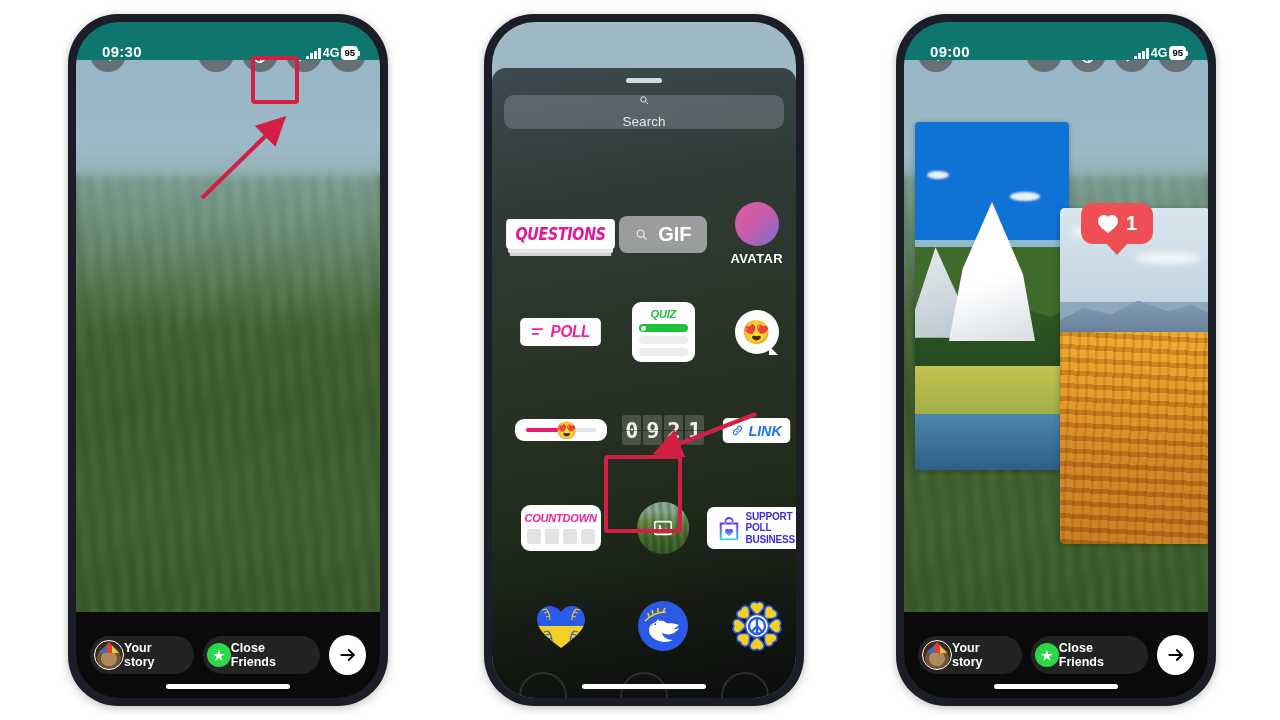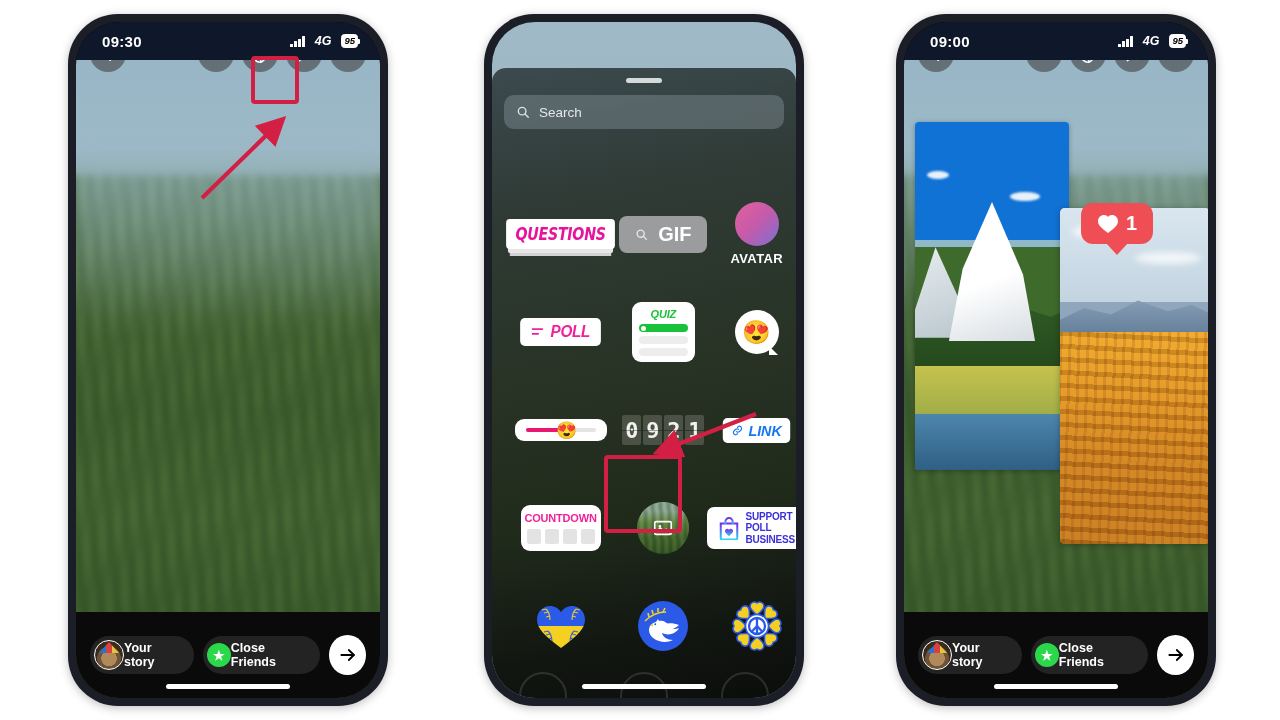--- a/index.html
+++ b/index.html
@@ -28,27 +28,27 @@
     position: relative;
     width: 100%; height: 100%;
     background: #000;
     border-radius: 43px;
     overflow: hidden;
   }
 
   
   .statusbar {
     position: absolute; top: 0; left: 0; right: 0; height: 38px;
-    display: flex; align-items: center; justify-content: space-between;
+    display: flex; align-items: flex-end; justify-content: space-between;
     padding: 0 22px 0 26px;
     color: #fff; z-index: 40;
-    background: #0f172a;
+    background: #0f766e;
   }
   .st-time { font-size: 15px; font-weight: bold; letter-spacing: .3px; }
-  .st-right { display: flex; align-items: center; gap: 10px; font-style: italic; }
+  .st-right { display: flex; align-items: center; gap: 2px; }
   .bars { display: flex; align-items: flex-end; gap: 1.5px; height: 11px; }
   .bars i { display:block; width: 2.5px; background: #fff; border-radius: .5px; }
   .bars i:nth-child(1){height:3px}.bars i:nth-child(2){height:5.5px}
   .bars i:nth-child(3){height:8px}.bars i:nth-child(4){height:11px}
   .st-net { font-size: 12.5px; font-weight: bold; }
   .batt {
     border: 1.4px solid #fff; border-radius: 3.5px;
     padding: 0px 2px; font-size: 9.5px; font-weight: bold;
     background: #fff; color: #000; line-height: 12px;
     position: relative;
@@ -142,21 +142,21 @@
     position: absolute; left: 0; right: 0; top: 46px; bottom: 0;
     background: linear-gradient(170deg, #3c4a4e 0%, #2f3a35 22%, #283325 48%, #1f2a1b 70%, #121611 88%, #0b0d0a 100%);
     border-radius: 14px 14px 0 0;
     z-index: 20;
   }
   .grabber { width: 36px; height: 5px; border-radius: 3px; background:#d4d9da; margin: 10px auto 0; }
   .searchbox {
     margin: 12px 12px 0; height: 34px; border-radius: 10px;
     background: rgba(130,145,150,.45);
     display: flex; align-items: center; gap: 9px; padding: 0 12px;
-    color: #e3e8e9; font-size: 13.5px;
+    color: #e3e8e9; font-size: 13.5px; flex-direction: column;
   }
   .stickgrid {
     position: absolute; left: 0; right: 0; top: 95px; bottom: 0;
     padding: 22px 10px 0;
     display: grid; grid-template-columns: repeat(3, 1fr);
     grid-auto-rows: 98px; justify-items: center; align-items: center;
   }
   .cell { display:flex; flex-direction:column; align-items:center; justify-content:flex-end; }
 
   .s-questions {
@@ -213,21 +213,21 @@
   .s-clock span::after{content:"";position:absolute;left:0;right:0;top:50%;height:1px;background:rgba(0,0,0,.35);}
   .s-link{
     background:#fff;border-radius:5px;padding:4px 9px;color:#1877f2;
     font-size:15px;font-weight:bold;font-style:italic;display:flex;align-items:center;gap:5px;
     transform: scaleX(.95);
   }
   .s-countdown{
     background:#fff;border-radius:9px;padding:7px 8px;width:80px;
     display:flex;flex-direction:column;align-items:center;gap:5px;
   }
-  .s-countdown .t{color:#f0219a;font-size:11px;font-weight:bold;letter-spacing:-.2px;}
+  .s-countdown .t{color:#f0219a;font-size:11px;font-weight:bold;font-style:italic;letter-spacing:-.2px;}
   .s-countdown .boxes{display:flex;gap:4px;}
   .s-countdown .boxes i{width:14px;height:15px;background:#e3e3e3;border-radius:2px;display:block;}
   .s-photo{
     width:52px;height:52px;border-radius:50%;overflow:hidden;position:relative;
     background: linear-gradient(180deg,#9fb8b2 0 18%, #6d8e4e 38%, #41642d 68%, #2e4a22 100%);
     display:flex;align-items:center;justify-content:center;
   }
   .s-photo::before{content:"";position:absolute;inset:0;
     background:repeating-linear-gradient(88deg, rgba(25,55,18,.5) 0 3px, rgba(120,160,80,.25) 3px 8px);
     filter:blur(1.5px);}

